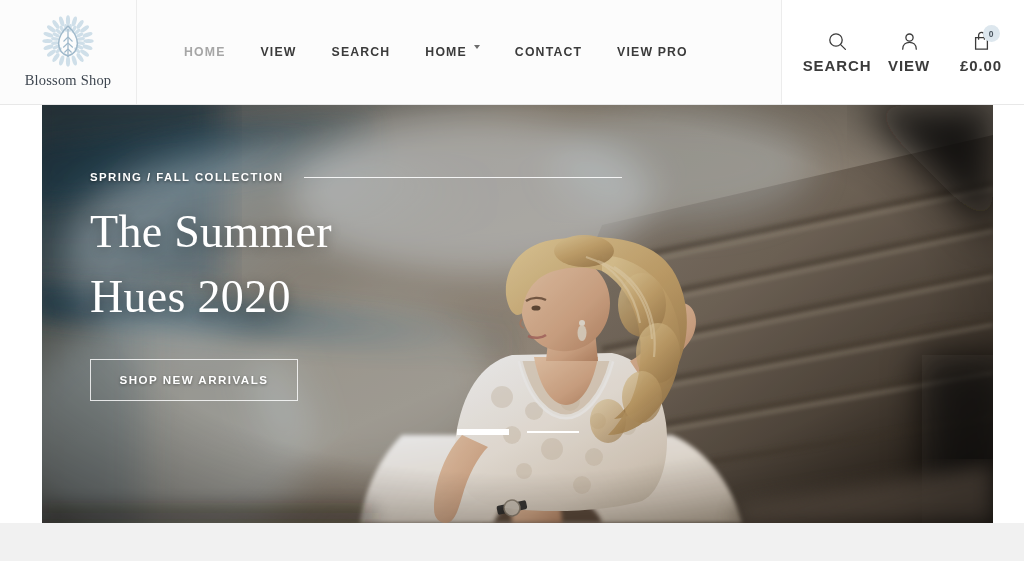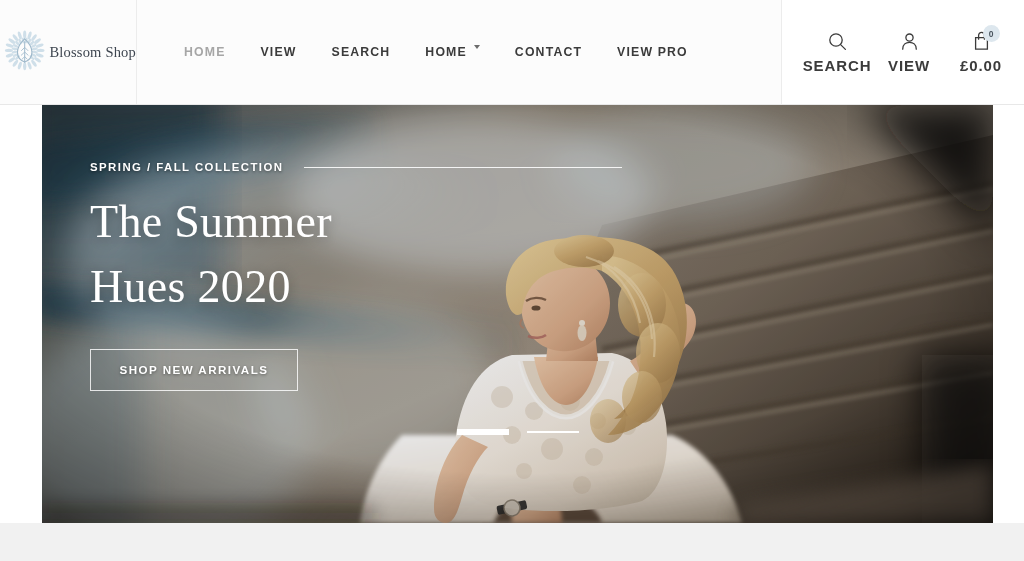--- a/index.html
+++ b/index.html
@@ -22,21 +22,21 @@
   }
   .header-left {
     position:absolute; top:0; left:0; width:782px; height:104px;
     background:#fcfcfc;
     border-right:1px solid #ececec;
   }
   .logo-box {
     position:absolute; top:0; left:0;
     width:137px; height:104px;
     border-right:1px solid #ececec;
-    display:flex; flex-direction:row;
+    display:flex; flex-direction:column;
     align-items:center; justify-content:center;
   }
   .logo-mark { width:64px; height:56px; display:block; margin-bottom:1px; }
   .logo-text {
     font-family:"Liberation Serif", serif;
     font-size:14.5px;
     color:#3e4650;
     letter-spacing:0.2px;
     white-space:nowrap;
   }
@@ -107,21 +107,21 @@
     position:absolute;
     left:42px; top:105px;
     width:951px; height:418px;
     overflow:hidden;
     background:#4a4237;
   }
   .hero-photo { position:absolute; inset:0; }
 
   .hero-content {
     position:absolute;
-    left:48px; top:56px;
+    left:48px; top:66px;
     z-index:4;
     width:860px;
   }
   .eyebrow-row { display:flex; align-items:center; }
   .eyebrow {
     font-size:11.4px; font-weight:bold;
     letter-spacing:1.45px;
     color:#ffffff;
     white-space:nowrap;
     text-shadow:0 1px 3px rgba(0,0,0,.45);

